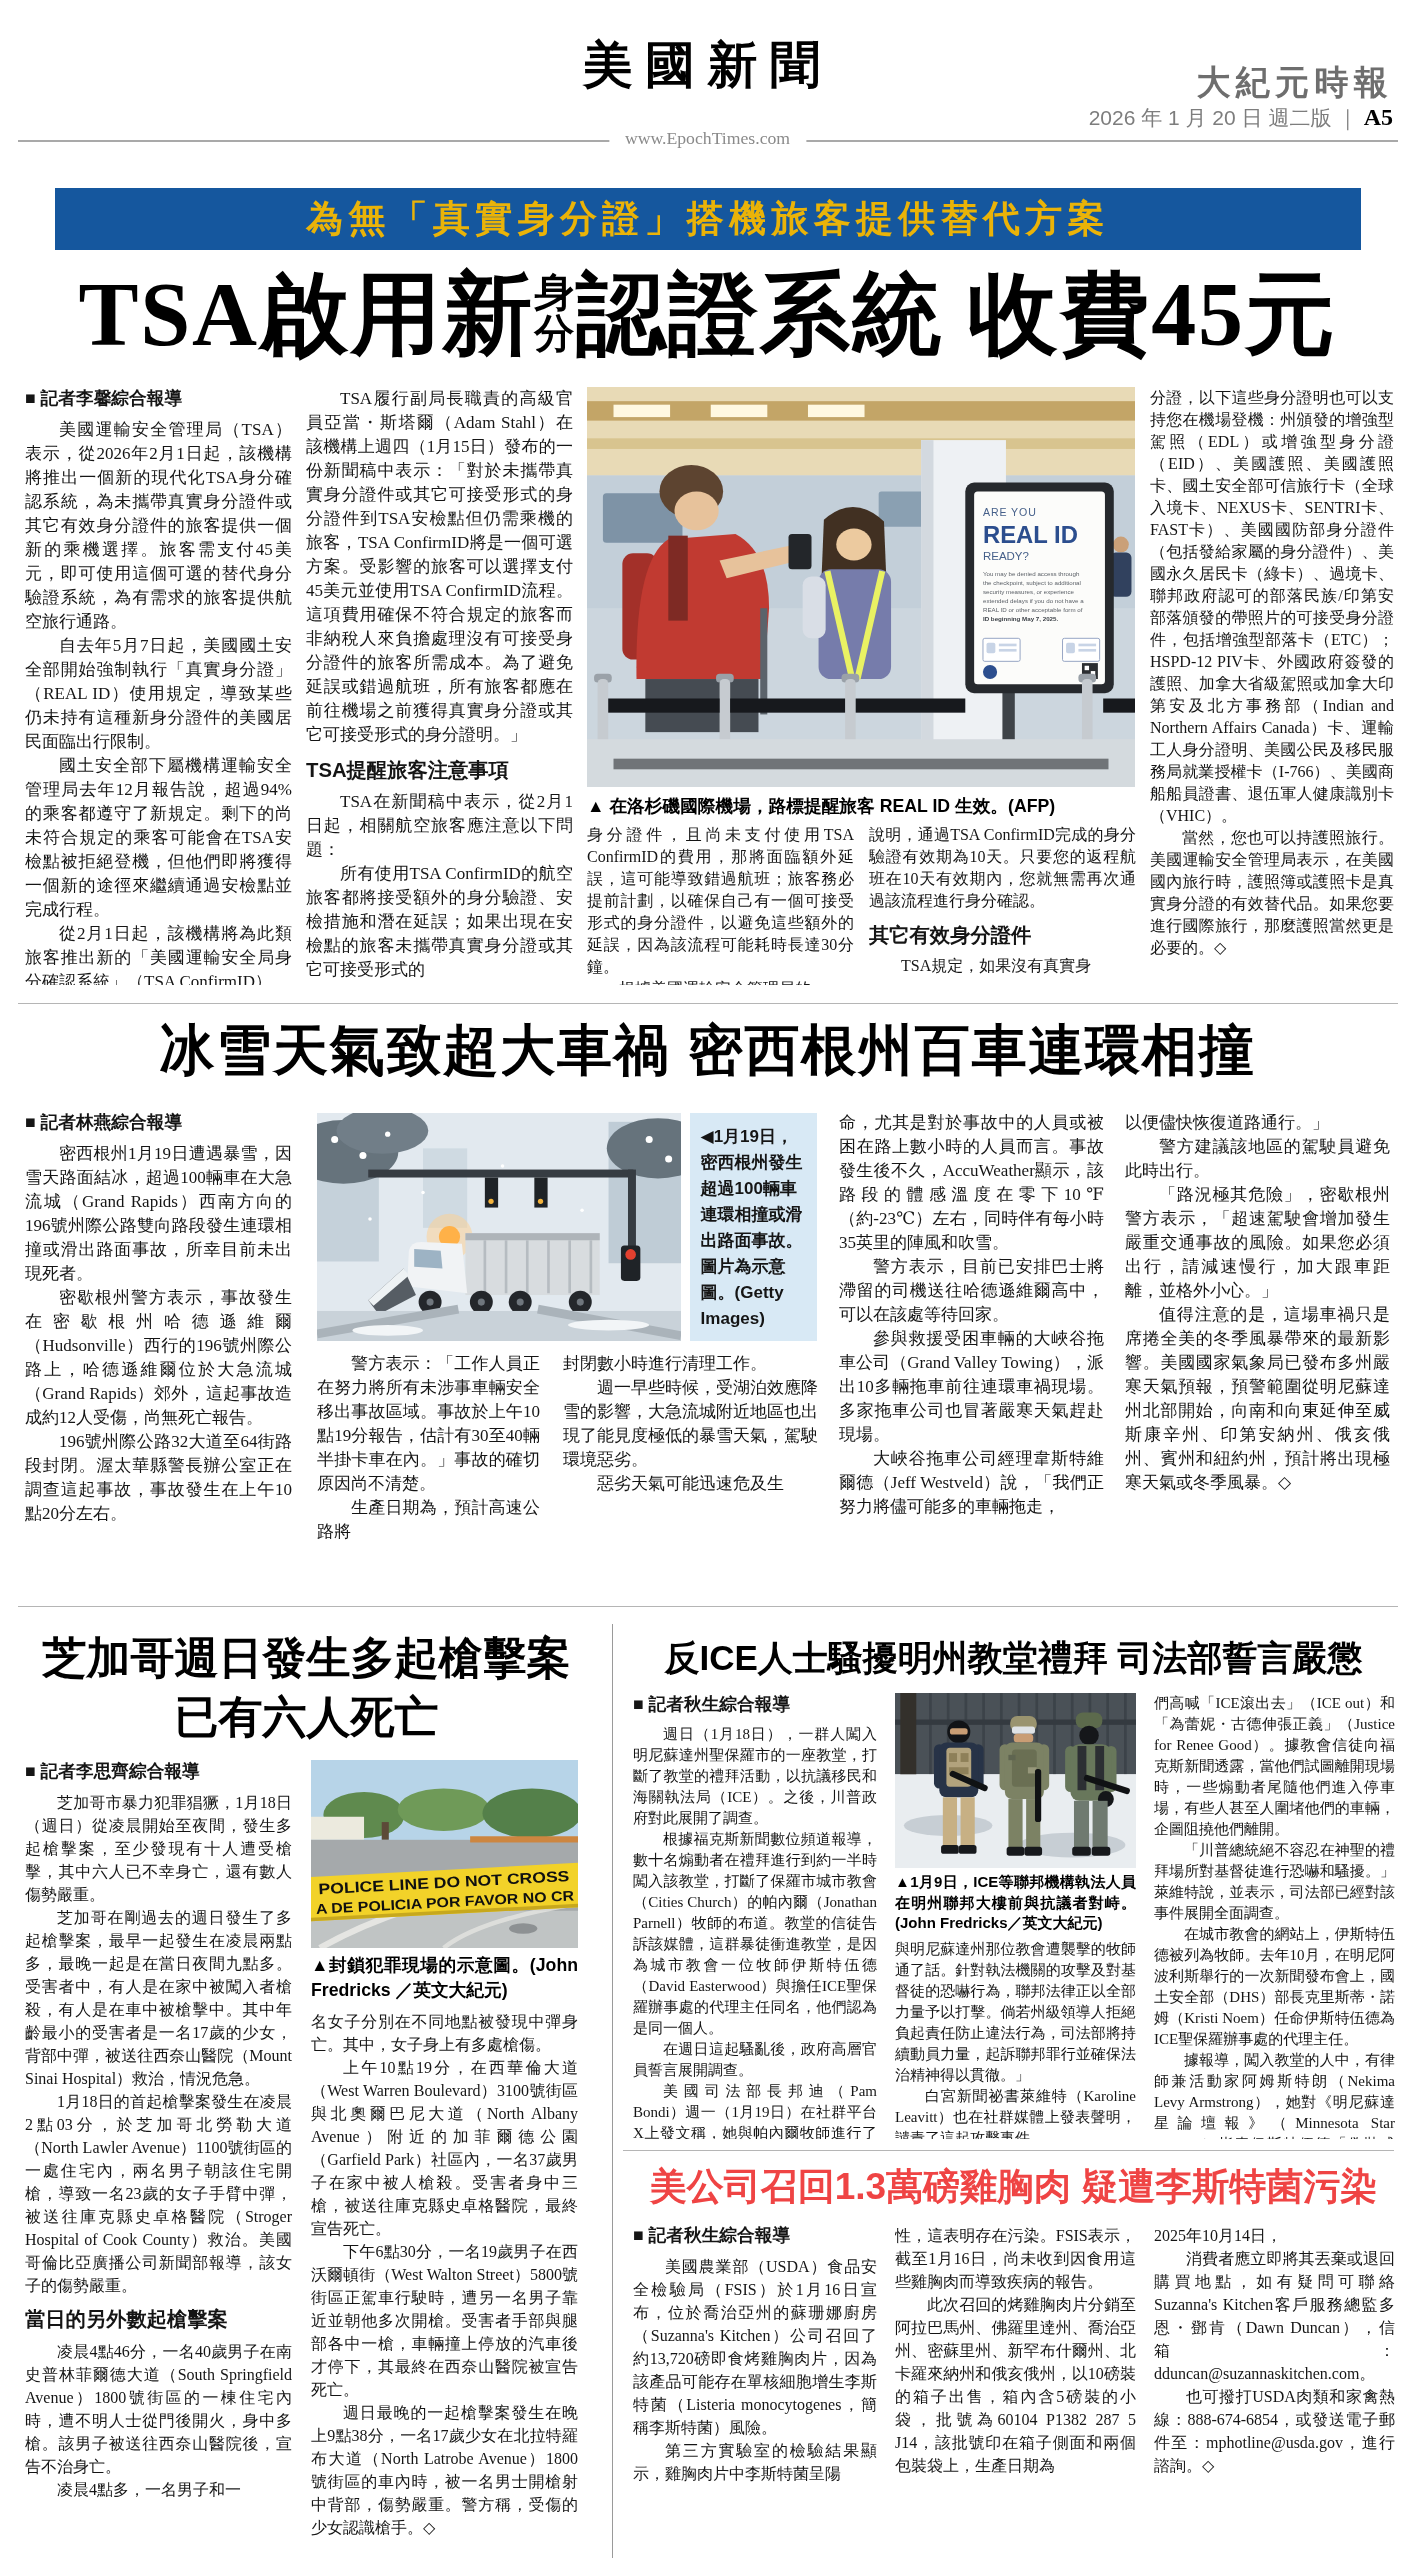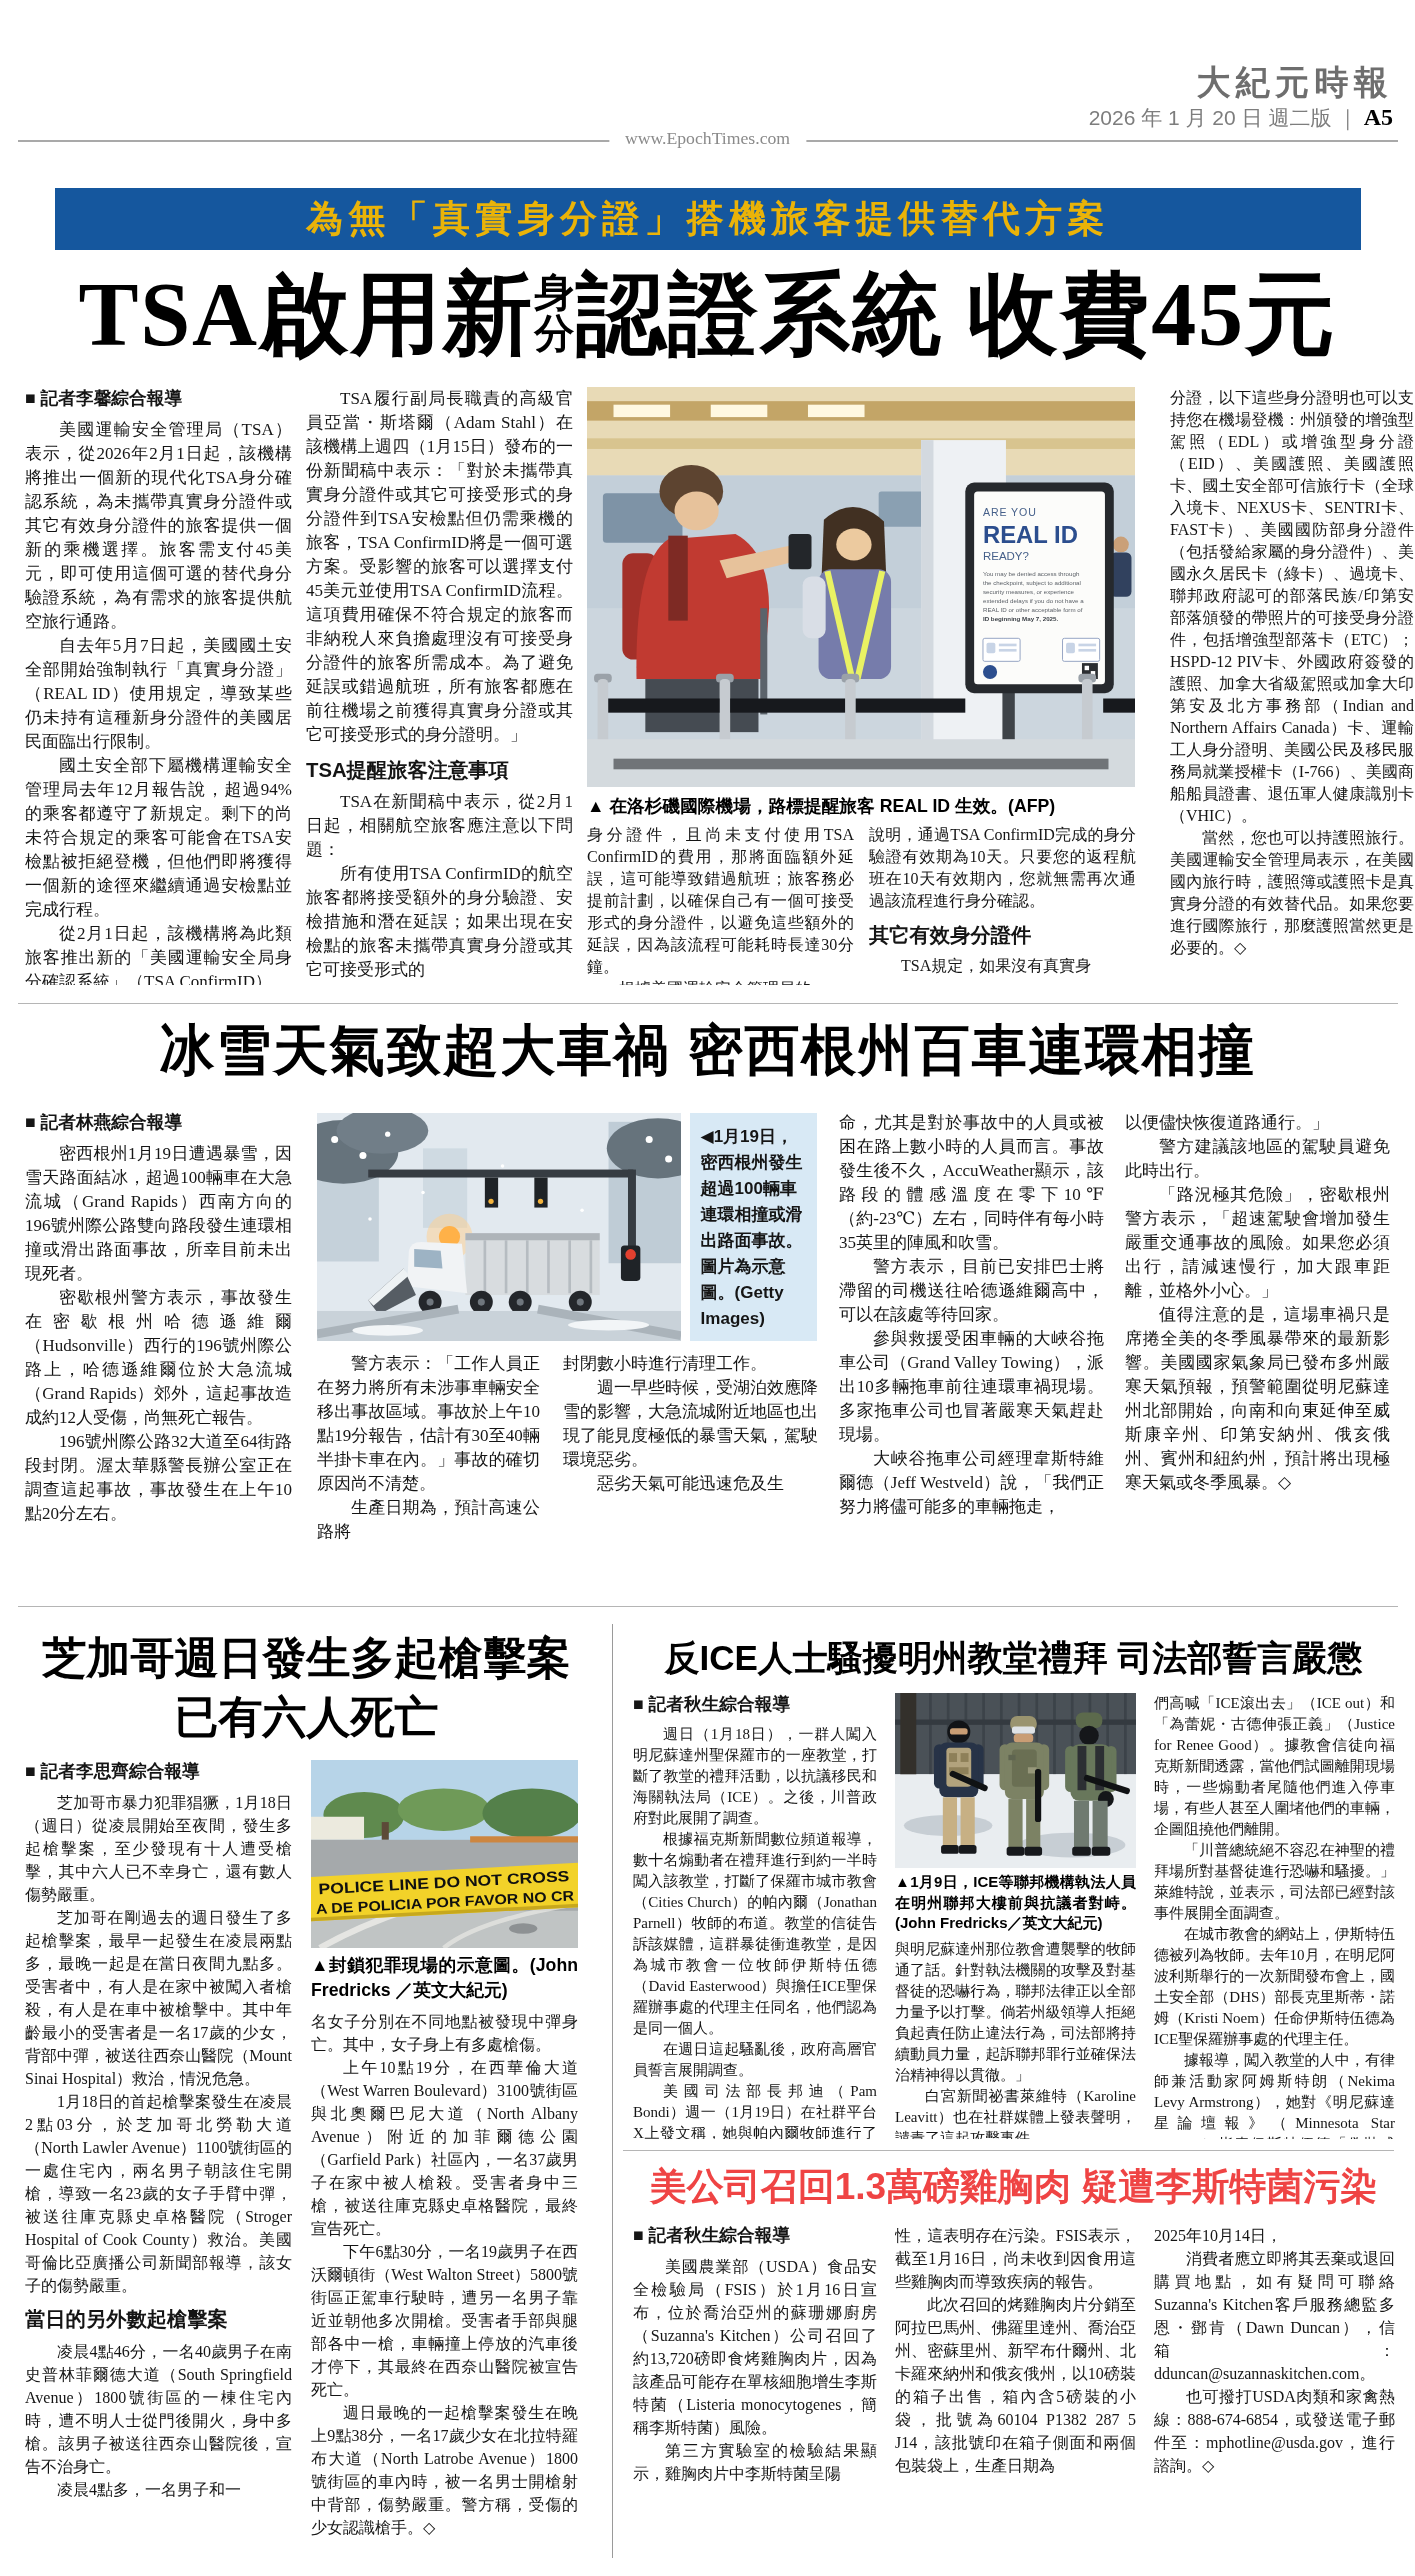--- a/index.html
+++ b/index.html
@@ -25,21 +25,21 @@
   .bcol{overflow:hidden;text-align:justify;font-size:17px;line-height:24px;}
   .bcol p{margin:0;text-indent:2em;}
   .byline{font-family:"Liberation Sans","DejaVu Sans",sans-serif;font-weight:700;font-size:17.7px;
           text-indent:0;margin:0 0 7px 0;line-height:1.35;}
   .subhead{font-family:"Liberation Sans","DejaVu Sans",sans-serif;font-weight:700;font-size:20.3px;
            text-indent:0;margin:10.6px 0 7px 0;line-height:1.25;}
   .photocap{font-family:"Liberation Sans","DejaVu Sans",sans-serif;font-weight:700;font-size:17.7px;
             line-height:25px;color:#000;}
   .c1a{left:25px;top:387px;width:267px;height:598px;}
   .c2a{left:306px;top:387px;width:267px;height:598px;}
-  .c5a{left:1150px;top:387px;width:244px;height:598px;font-size:16px;line-height:22px;margin-left:20px;}
+  .c5a{left:1150px;top:387px;width:244px;height:598px;font-size:16px;line-height:22px;}
   .photo1{left:587px;top:387px;width:548px;height:400px;}
   .cap1{left:587px;top:794px;width:548px;}
   .c3b{left:587px;top:824px;width:267px;height:161px;font-size:16px;line-height:22px;}
   .c4b{left:869px;top:824px;width:267px;height:161px;font-size:16px;line-height:22px;}
   .hr1{top:1003px;left:17.7px;width:1380px;height:0.9px;background:#b5b5b5;}
   
   .headline2{top:1014px;left:0;width:1415px;text-align:center;font-family:"Liberation Sans","DejaVu Sans",sans-serif;
              font-weight:900;font-size:55px;letter-spacing:1.8px;color:#000;white-space:nowrap;}
   .c1p{left:25px;top:1111px;width:267px;height:485px;}
   .photo2{left:317px;top:1113px;width:364px;height:228px;}
@@ -73,20 +73,21 @@
   .c1r{left:633px;top:2224px;width:244px;height:349px;font-size:16px;line-height:23px;}
   .c2r{left:895px;top:2224px;width:241px;height:349px;font-size:16px;line-height:23px;}
   .c3r{left:1154px;top:2224px;width:241px;height:349px;font-size:16px;line-height:23px;}
   svg{display:block;}
 </style>
 </head>
 <body>
 
 <div id="page">
 
+  <div class="abs sec-title">美國新聞</div>
   <div class="abs brand">大紀元時報</div>
   <div class="abs dateline">
     <span>2026 年 1 月 20 日 週二版</span>
     <span>｜</span>
     <span class="pg">A5</span>
   </div>
   <div class="abs rule-top"></div>
   <div class="abs site">www.EpochTimes.com</div>
 
   <div class="abs kicker">

